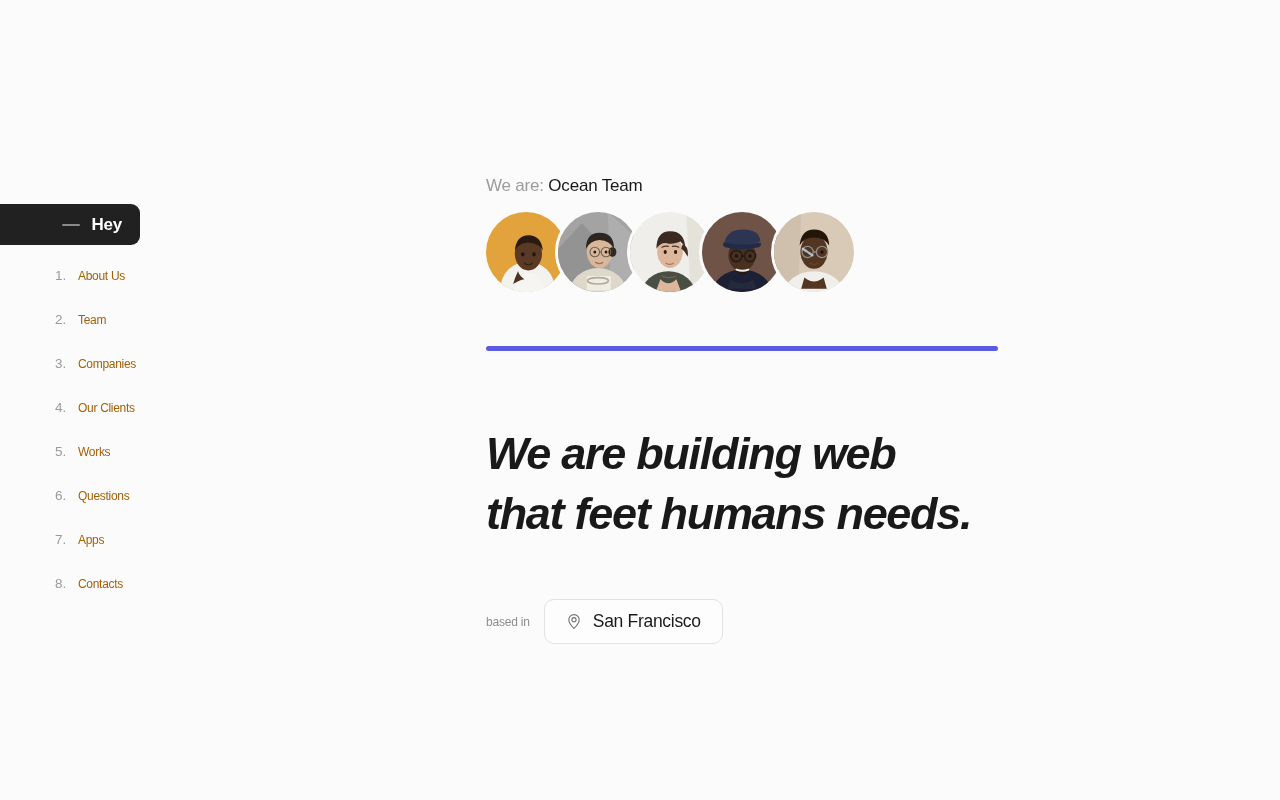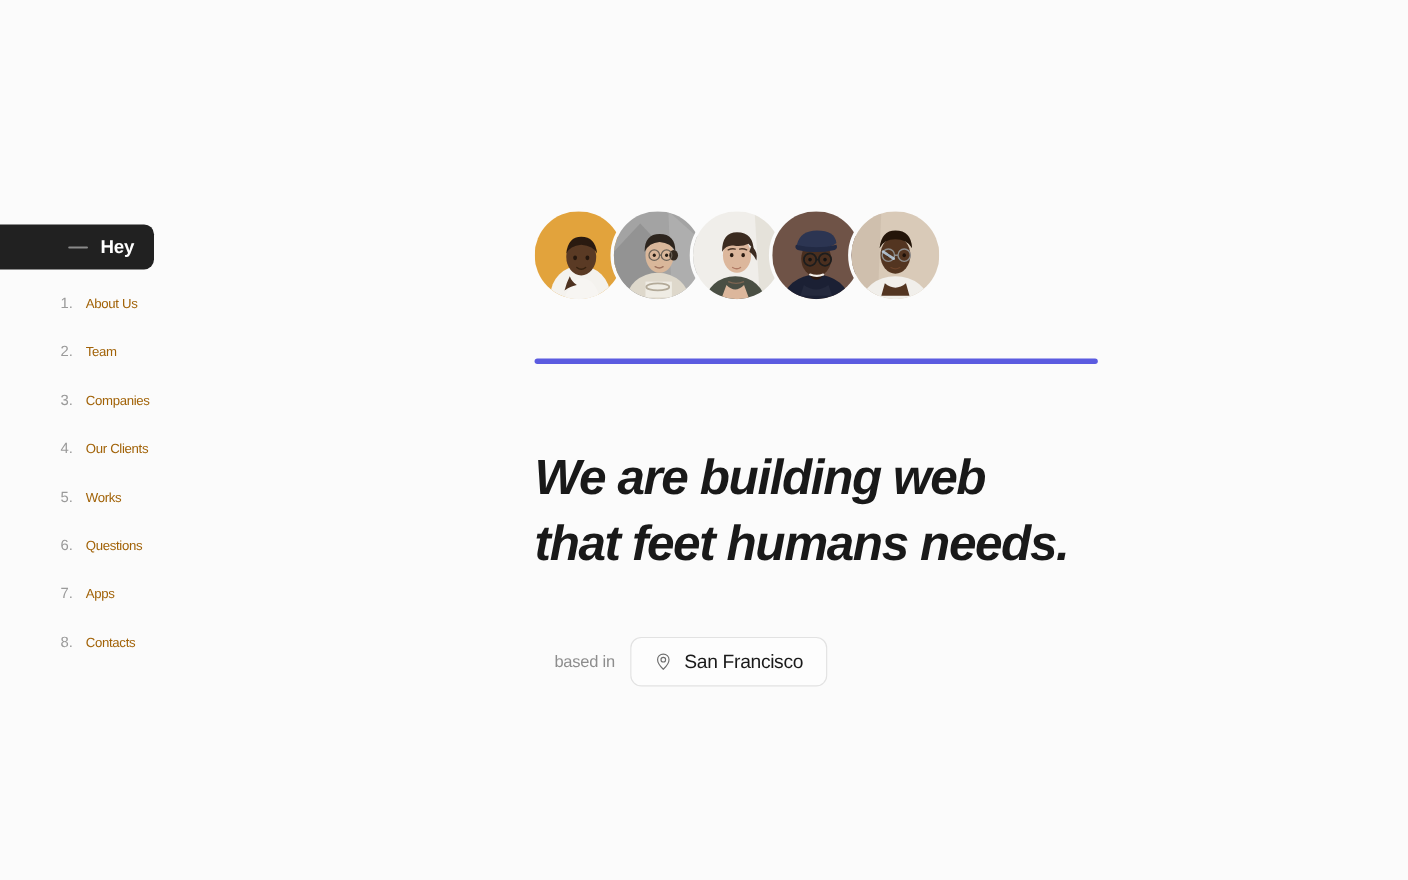--- a/index.html
+++ b/index.html
@@ -137,24 +137,23 @@
   }
 
   .based {
     display: flex;
     align-items: center;
     margin-top: 55px;
   }
 
   .based-label {
     color: #8d8d8d;
-    font-size: 15px;
+    font-size: 12px;
     letter-spacing: -0.2px;
     margin-right: 14px;
-    margin-left: 18px;
   }
 
   .chip {
     display: inline-flex;
     align-items: center;
     gap: 11px;
     height: 45px;
     padding: 16px 21px;
     border: 1px solid #e2e2e2;
     border-radius: 10px;
@@ -210,20 +209,24 @@
     </li>
     <li class="nav-item">
       <span class="nav-num">8.</span>
       <span class="nav-label">Contacts</span>
     </li>
   </ul>
 </nav>
 
 <main class="main">
 
+  <div class="team-line">
+    <span class="team-prefix">We are:</span>
+    <span class="team-name">Ocean Team</span>
+  </div>
 
   <div class="avatars">
 
     <div class="avatar">
       <svg viewBox="0 0 100 100" preserveAspectRatio="xMidYMid slice">
         <rect width="100" height="100" fill="#e2a33c"></rect>
         <ellipse cx="52" cy="96" rx="34" ry="34" fill="#f4f2ee"></ellipse>
         <rect x="34" y="86" width="38" height="20" fill="#f4f2ee"></rect>
         <path d="M34 100 q6 -22 20 -24 q16 2 20 24 z" fill="#f7f5f2"></path>
         <ellipse cx="53" cy="52" rx="17" ry="21" fill="#5a3a24"></ellipse>

